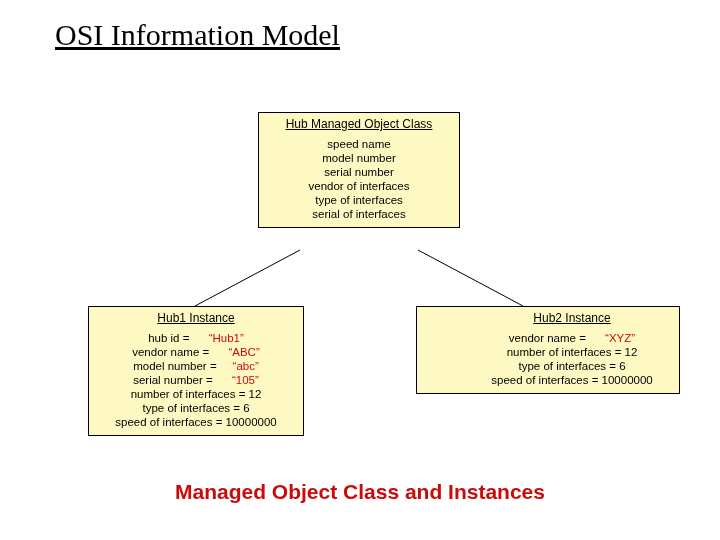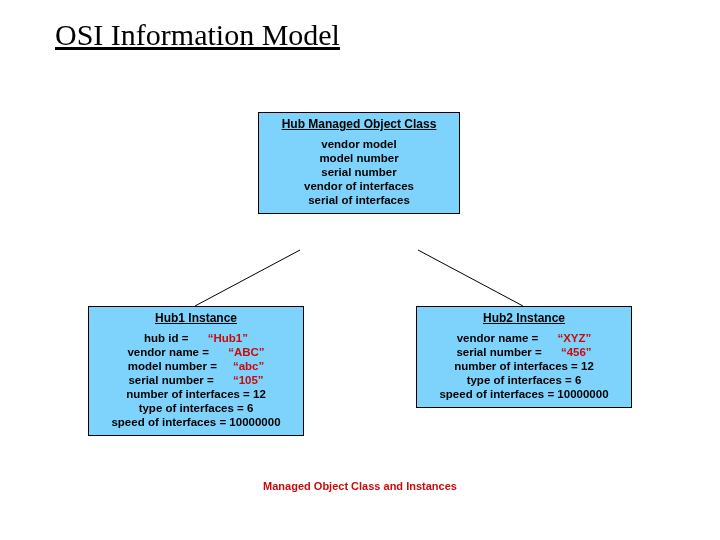--- a/index.html
+++ b/index.html
@@ -21,47 +21,46 @@
     left: 55px;
     top: 18px;
     font-size: 30px;
     text-decoration: underline;
     font-weight: normal;
   }
   .box {
     position: absolute;
     border: 1px solid #000;
     text-align: center;
-    background: #7dd3fc;
-    font-weight: bold;
+    background: #fef9c3;
   }
   .box-title {
     font-family: Verdana, Tahoma, sans-serif;
     font-size: 12px;
     padding: 4px 6px 4px 6px;
     white-space: nowrap;
     text-decoration: underline;
   }
   .box-body {
     font-family: Verdana, Tahoma, sans-serif;
     font-size: 11.5px;
     line-height: 1.22;
     padding: 2px 10px 6px 10px;
     white-space: nowrap;
   }
   .class-box   { left: 258px; top: 112px; width: 200px; }
   .inst1-box   { left: 88px;  top: 306px; width: 214px; }
-  .inst2-box   { left: 416px; top: 306px; width: 214px; }
+  .inst2-box   { left: 416px; top: 306px; width: 214px; padding-left: 48px; }
   .caption {
     position: absolute;
     left: 0; right: 0;
     top: 480px;
     text-align: center;
     font-family: Verdana, Tahoma, sans-serif;
-    font-size: 11px;
+    font-size: 21px;
     font-weight: bold;
     color: #c90b0b;
   }
   .hl { color: #c90b0b; margin-left: 16px; }
   .connectors {
     position: absolute;
     left: 0; top: 0;
     width: 720px; height: 540px;
     pointer-events: none;
   }
@@ -74,24 +73,25 @@
   <div class="title">OSI Information Model</div>
 
   <svg class="connectors">
     <line x1="300" y1="250" x2="195" y2="306" stroke="#000" stroke-width="1"></line>
     <line x1="418" y1="250" x2="523" y2="306" stroke="#000" stroke-width="1"></line>
   </svg>
 
   <div class="box class-box">
     <div class="box-title">Hub Managed Object Class</div>
     <div class="box-body">
-      <div>vendor model</div>
+      <div>speed name</div>
       <div>model number</div>
       <div>serial number</div>
       <div>vendor of interfaces</div>
+      <div>type of interfaces</div>
       <div>serial of interfaces</div>
     </div>
   </div>
 
   <div class="box inst1-box">
     <div class="box-title">Hub1 Instance</div>
     <div class="box-body">
       <div><span>hub id = </span><span class="hl">“Hub1”</span></div>
       <div><span>vendor name = </span><span class="hl">“ABC”</span></div>
       <div><span>model number =</span><span class="hl">“abc”</span></div>
@@ -99,21 +99,20 @@
       <div>number of interfaces = 12</div>
       <div>type of interfaces = 6</div>
       <div>speed of interfaces = 10000000</div>
     </div>
   </div>
 
   <div class="box inst2-box">
     <div class="box-title">Hub2 Instance</div>
     <div class="box-body">
       <div><span>vendor name = </span><span class="hl">“XYZ”</span></div>
-      <div><span>serial number = </span><span class="hl">“456”</span></div>
       <div>number of interfaces = 12</div>
       <div>type of interfaces = 6</div>
       <div>speed of interfaces = 10000000</div>
     </div>
   </div>
 
   <div class="caption">Managed Object Class and Instances</div>
 
 </div>
 

